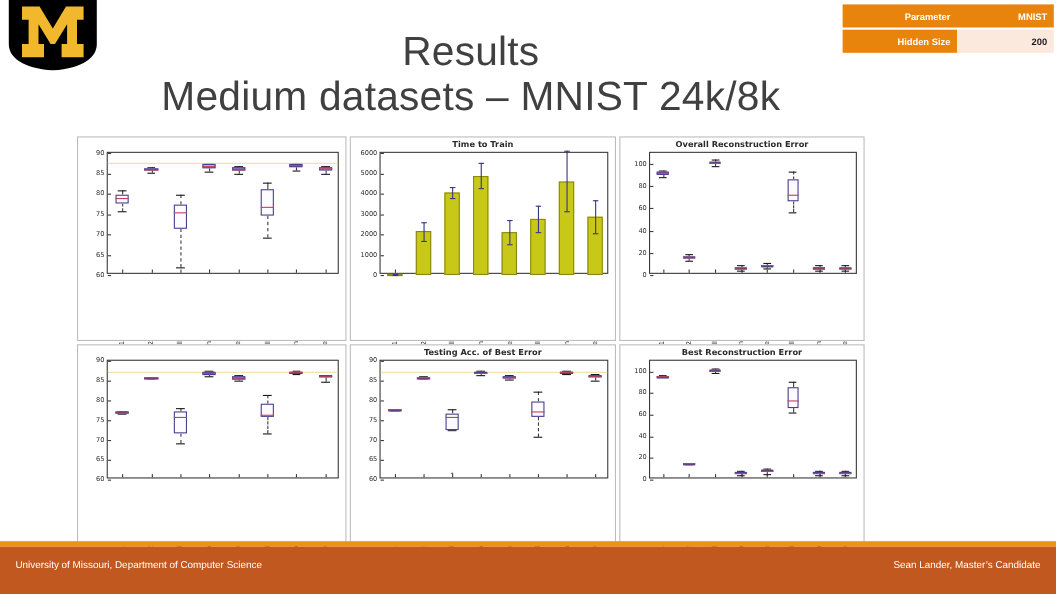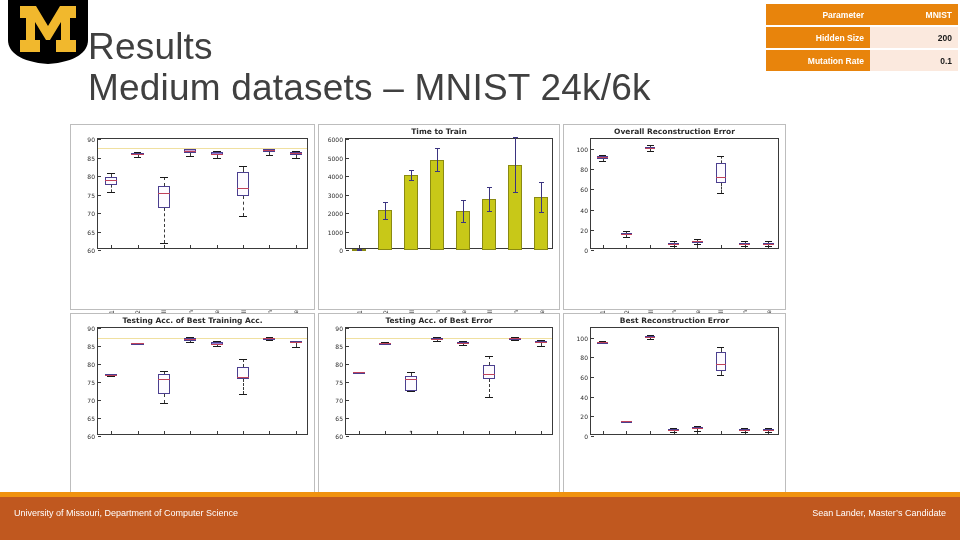--- a/index.html
+++ b/index.html
@@ -14,20 +14,21 @@
   
   .logo{
     position:absolute;left:6px;top:-4px;width:84px;height:68px;
   }
 
   
   .title-block{
     position:absolute;left:88px;top:26px;width:680px;
     color:#404040;
     line-height:1.12;
+    text-align:center;
   }
   .title-line1{font-size:37px;font-weight:400;letter-spacing:.2px;}
   .title-line2{font-size:37px;font-weight:400;letter-spacing:.2px;}
 
   
   .param-table{
     position:absolute;left:766px;top:2px;width:192px;
     border-collapse:separate;border-spacing:0 2px;
     font-size:8.5px;
   }
@@ -123,36 +124,32 @@
 
 <div class="logo">
   <svg viewBox="0 0 84 68" width="84" height="68" aria-hidden="true">
     <path d="M2,-8 H82 V44 C82,56 70,66 42,68 C14,66 2,56 2,44 Z" fill="#000000"></path>
     <path d="M14,10 H30 L42,30 L54,10 H70 V22 H64 V44 H70 V56 H50 V44 H55 V26 L44,44 H40 L29,26 V44 H34 V56 H14 V44 H20 V22 H14 Z" fill="#F1B82D"></path>
   </svg>
 </div>
 
 <div class="title-block">
   <div class="title-line1">Results</div>
-  <div class="title-line2">Medium datasets – MNIST 24k/6k</div>
+  <div class="title-line2">Medium datasets – MNIST 24k/8k</div>
 </div>
 
 <table class="param-table">
   <tbody>
     <tr class="pt-head">
       <td class="pt-key">Parameter</td>
       <td class="pt-val">MNIST</td>
     </tr>
     <tr>
       <td class="pt-key">Hidden Size</td>
       <td class="pt-val">200</td>
-    </tr>
-    <tr>
-      <td class="pt-key">Mutation Rate</td>
-      <td class="pt-val">0.1</td>
     </tr>
   </tbody>
 </table>
 
 <div class="charts">
   <div class="chart" style="left:0px;   top:0px;   width:245px; height:186px;">
       <div class="plot" style="left: 26px; top: 13px; width: 211px; height: 111px;">
         <div class="ytick" style="top: 111px;">60</div>
         <div class="ytickmark" style="top: 111px;"></div>
         <div class="ytick" style="top: 92.5px;">65</div>
@@ -424,21 +421,20 @@
         <div class="errbar" style="left: 169px; top: -1.85px; height: 54.76px;"></div>
         <div class="errcap" style="left: 166.5px; top: -1.85px;"></div>
         <div class="errcap" style="left: 166.5px; top: 52.91px;"></div>
         <div class="bar" style="left: 188.24px; top: 57.905px; width: 13.52px; height: 53.095px;"></div>
         <div class="errbar" style="left: 195px; top: 43.105px; height: 29.6px;"></div>
         <div class="errcap" style="left: 192.5px; top: 43.105px;"></div>
         <div class="errcap" style="left: 192.5px; top: 72.705px;"></div>
       </div>
     </div>
   <div class="chart" style="left:0px;   top:189px; width:245px; height:183px;">
-      <div class="c-title">Testing Acc. of Best Training Acc.</div>
       <div class="plot" style="left: 26px; top: 13px; width: 211px; height: 108px;">
         <div class="ytick" style="top: 108px;">60</div>
         <div class="ytickmark" style="top: 108px;"></div>
         <div class="ytick" style="top: 90px;">65</div>
         <div class="ytickmark" style="top: 90px;"></div>
         <div class="ytick" style="top: 72px;">70</div>
         <div class="ytickmark" style="top: 72px;"></div>
         <div class="ytick" style="top: 54px;">75</div>
         <div class="ytickmark" style="top: 54px;"></div>
         <div class="ytick" style="top: 36px;">80</div>

